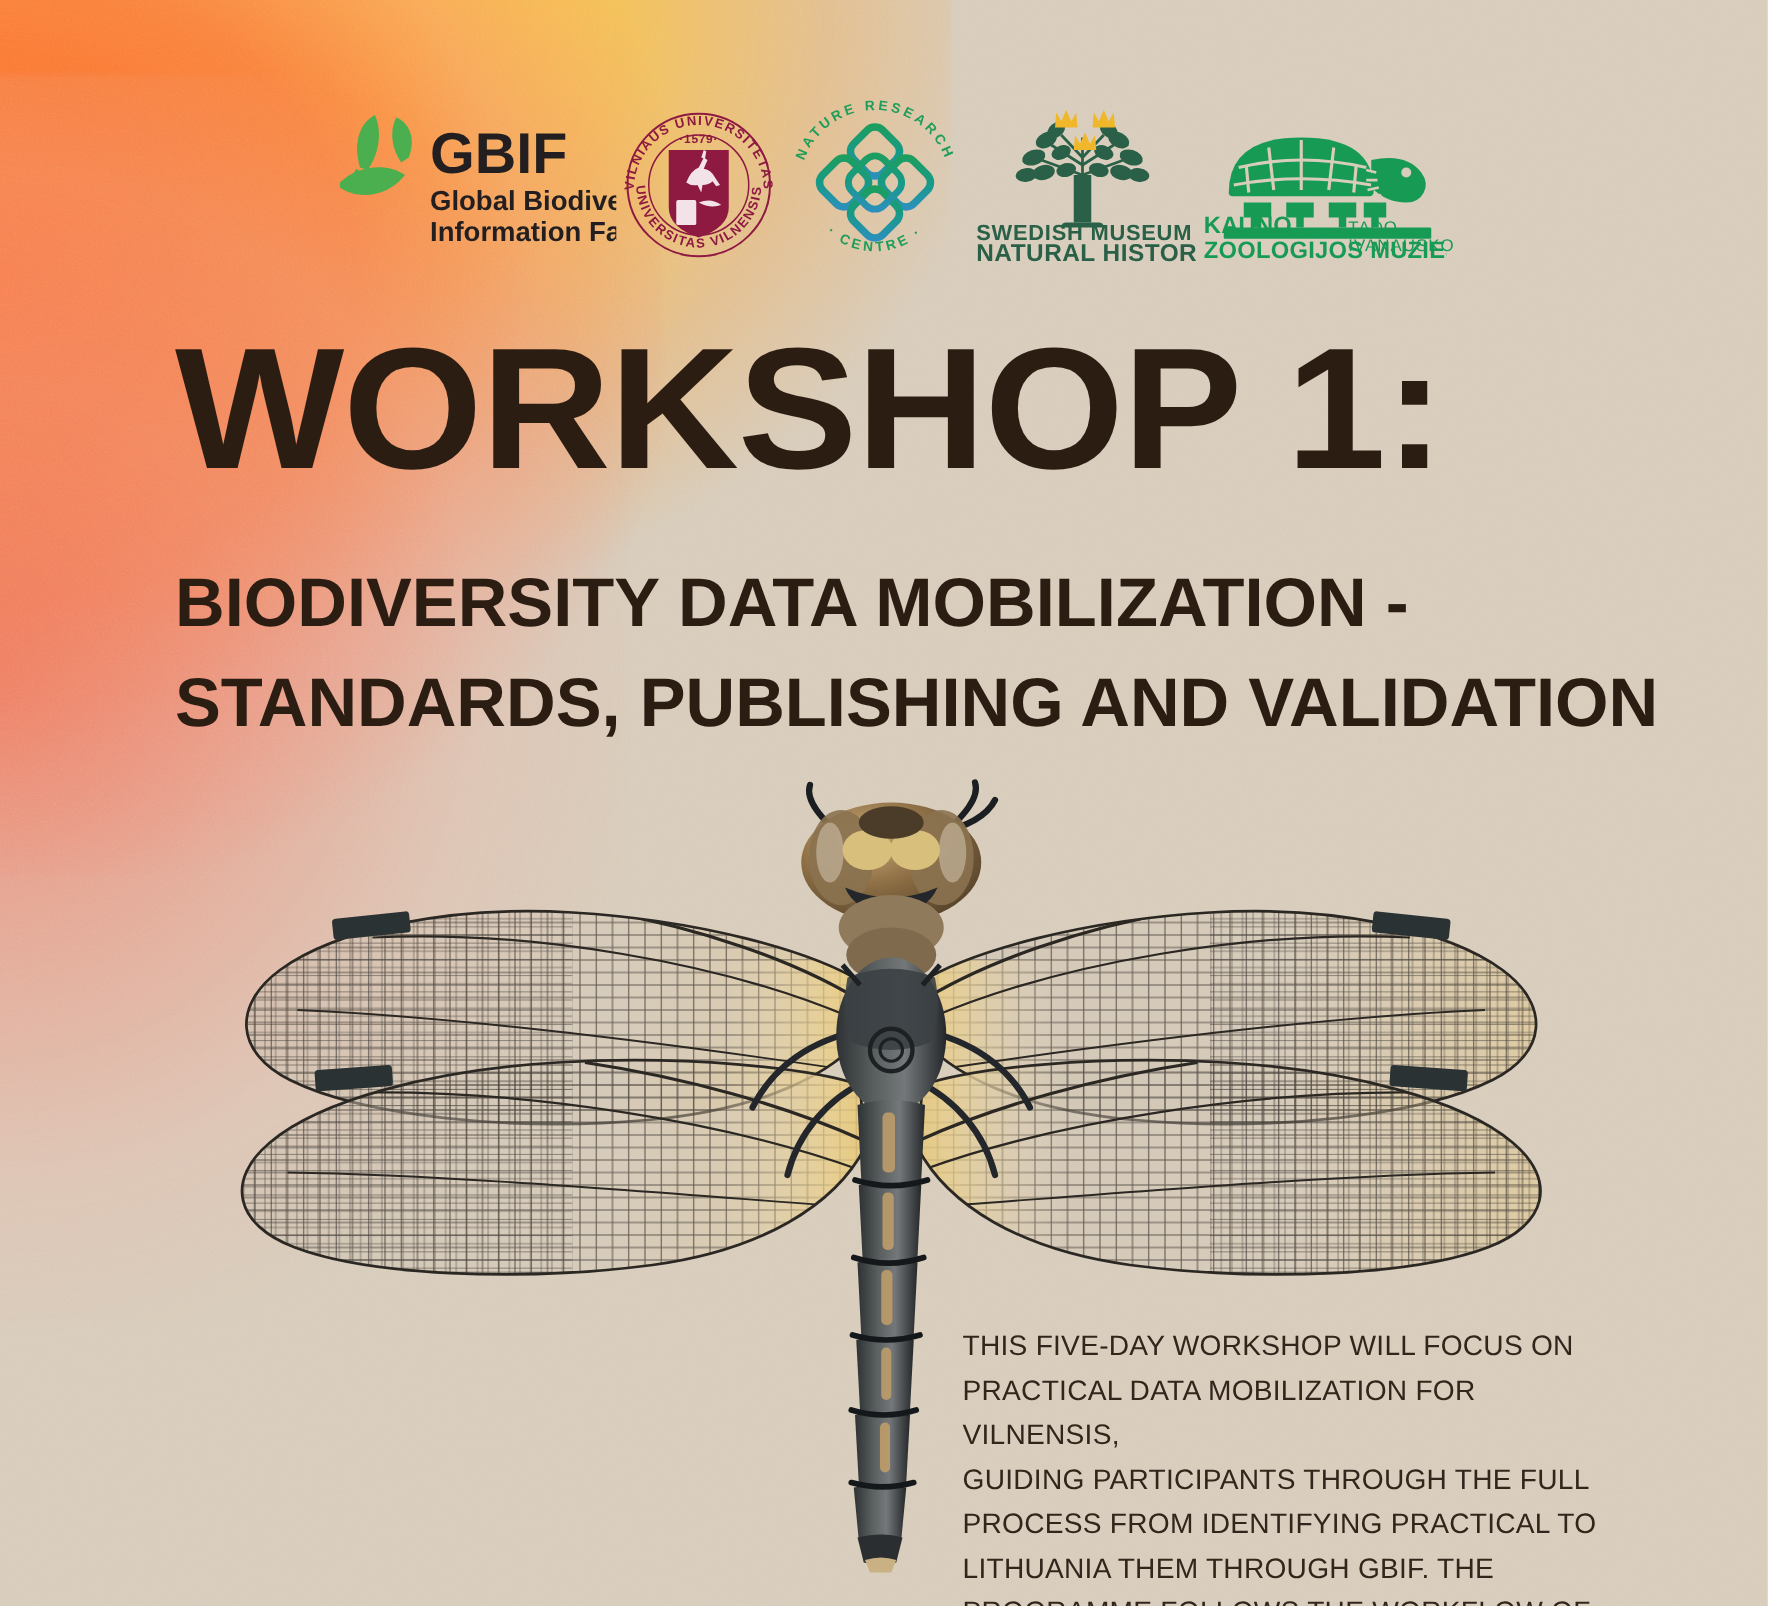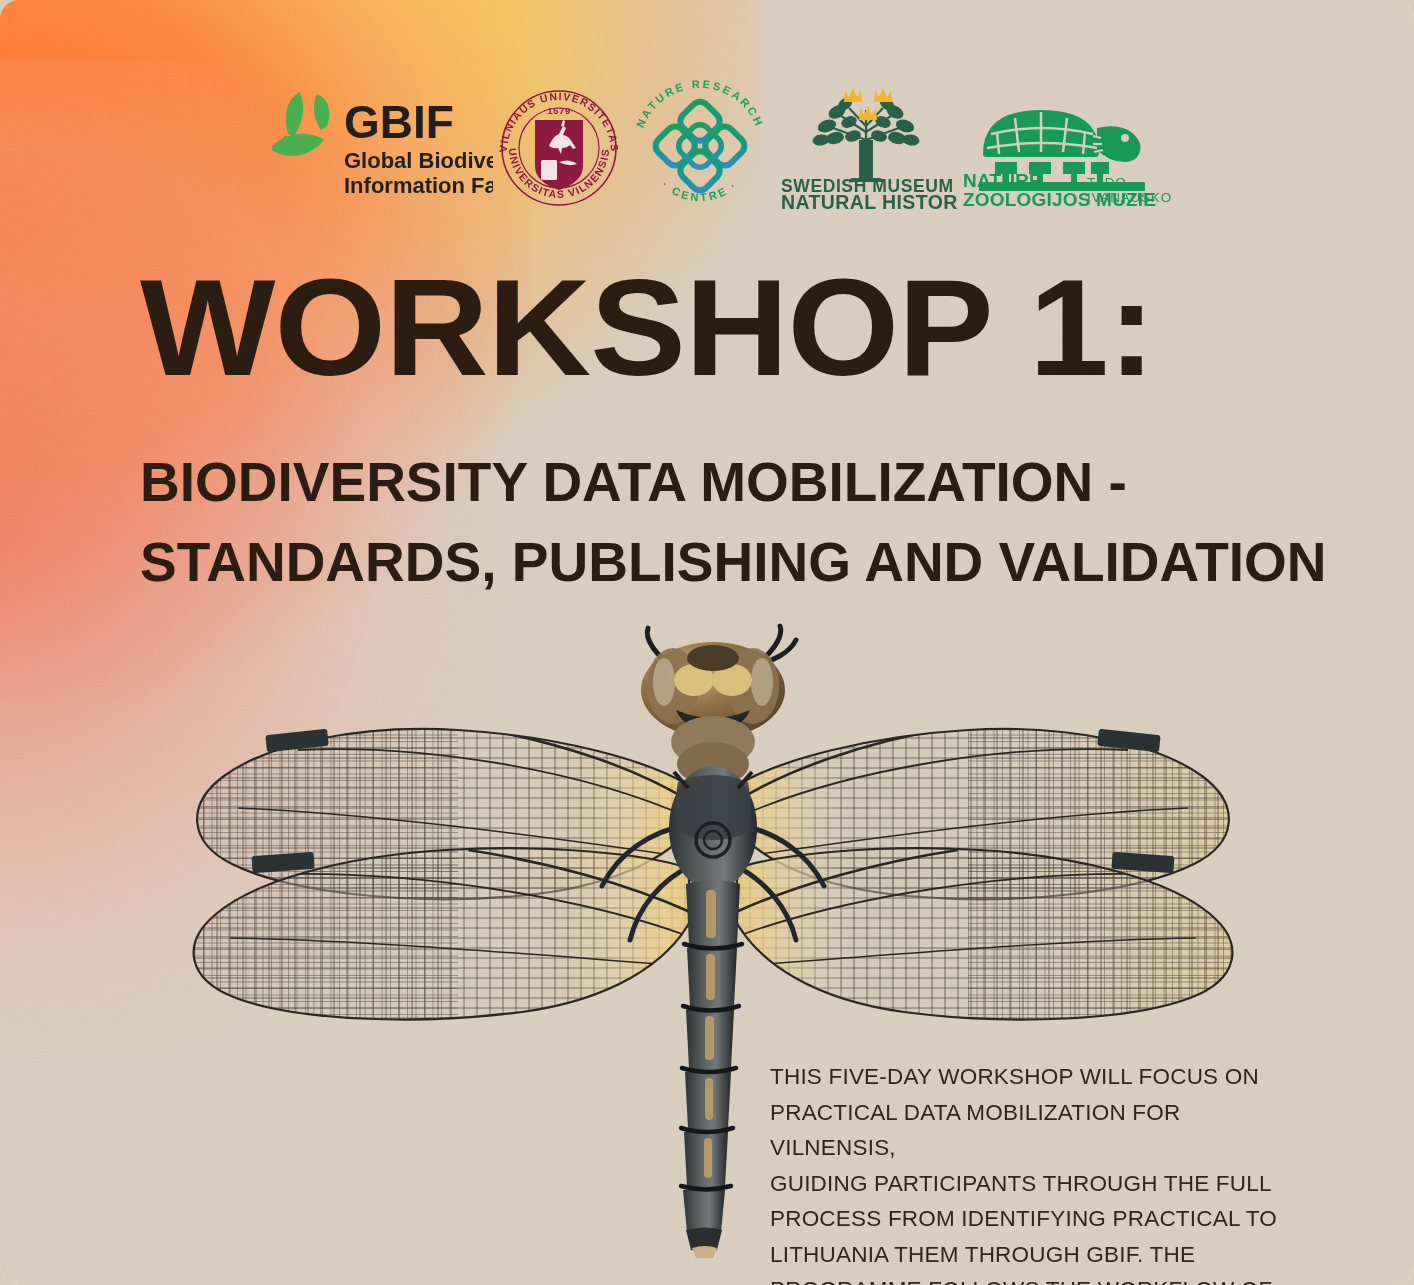--- a/index.html
+++ b/index.html
@@ -9,21 +9,20 @@
   }
   body {
     font-family: "Liberation Sans", sans-serif;
   }
   #poster {
     position: relative;
     width: 1414px;
     height: 1285px;
     overflow: hidden;
     background: #fef9c3;
-    border-radius: 19px;
   }
 
   
   .bg-base {
     position: absolute;
     inset: 0;
     background: #D8CCBB;
   }
   .bg-wash-yellow {
     position: absolute;
@@ -294,21 +293,21 @@
           <path d="M38 80 h22 v12 h-8 v8 h-6 v-8 h-8 z"></path>
           <path d="M72 80 h22 v12 h-8 v8 h-6 v-8 h-8 z"></path>
           <path d="M106 80 h22 v12 h-8 v8 h-6 v-8 h-8 z"></path>
           <path d="M134 80 h18 v12 h-6 v8 h-6 v-8 h-6 z"></path>
           <rect x="22" y="100" width="166" height="9" rx="1"></rect>
         </g>
         <text x="6" y="124" font-family="'Liberation Sans',sans-serif" font-size="19" font-weight="800" fill="#179B54" letter-spacing="0.2">ZOOLOGIJOS MUZIEJUS</text>
         <text x="6" y="106" font-family="'Liberation Sans',sans-serif" font-size="19" font-weight="800" fill="#179B54" letter-spacing="0.2" style="display:none">KAUNO</text>
       </svg>
       <div style="position:absolute;left:6px;top:88px;display:flex;align-items:baseline;gap:10px;">
-        <span style="font-size:19px;font-weight:800;color:#179B54;letter-spacing:0.2px;">NATURE</span>
+        <span style="font-size:19px;font-weight:800;color:#179B54;letter-spacing:0.2px;">KAUNO</span>
         <span style="font-size:13.5px;font-weight:400;color:#179B54;letter-spacing:0.8px;margin-left:35px;">TADO IVANAUSKO</span>
       </div>
     </div>
 
   </div>
 
   <div class="title-main">WORKSHOP 1:</div>
   <div class="title-sub">
     <div>BIODIVERSITY DATA MOBILIZATION -</div>
     <div>STANDARDS, PUBLISHING AND VALIDATION</div>

